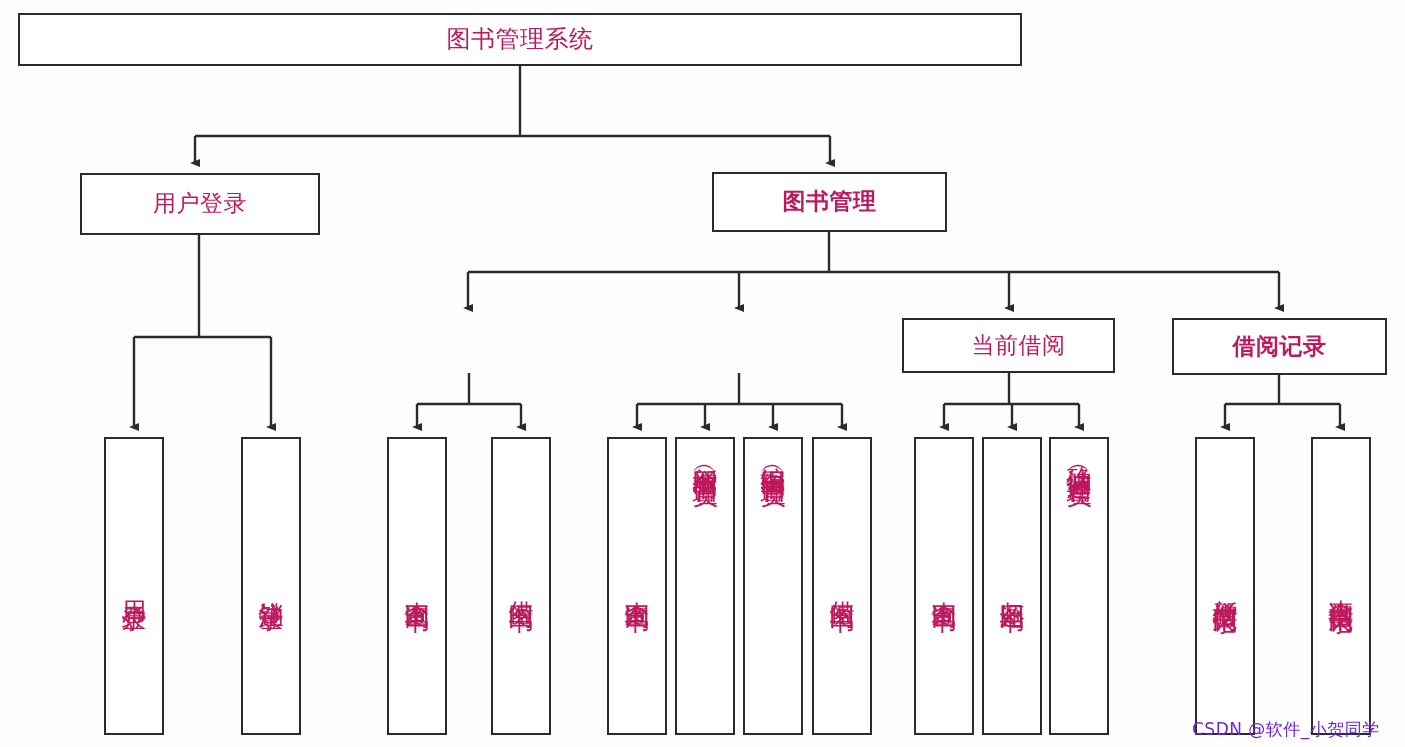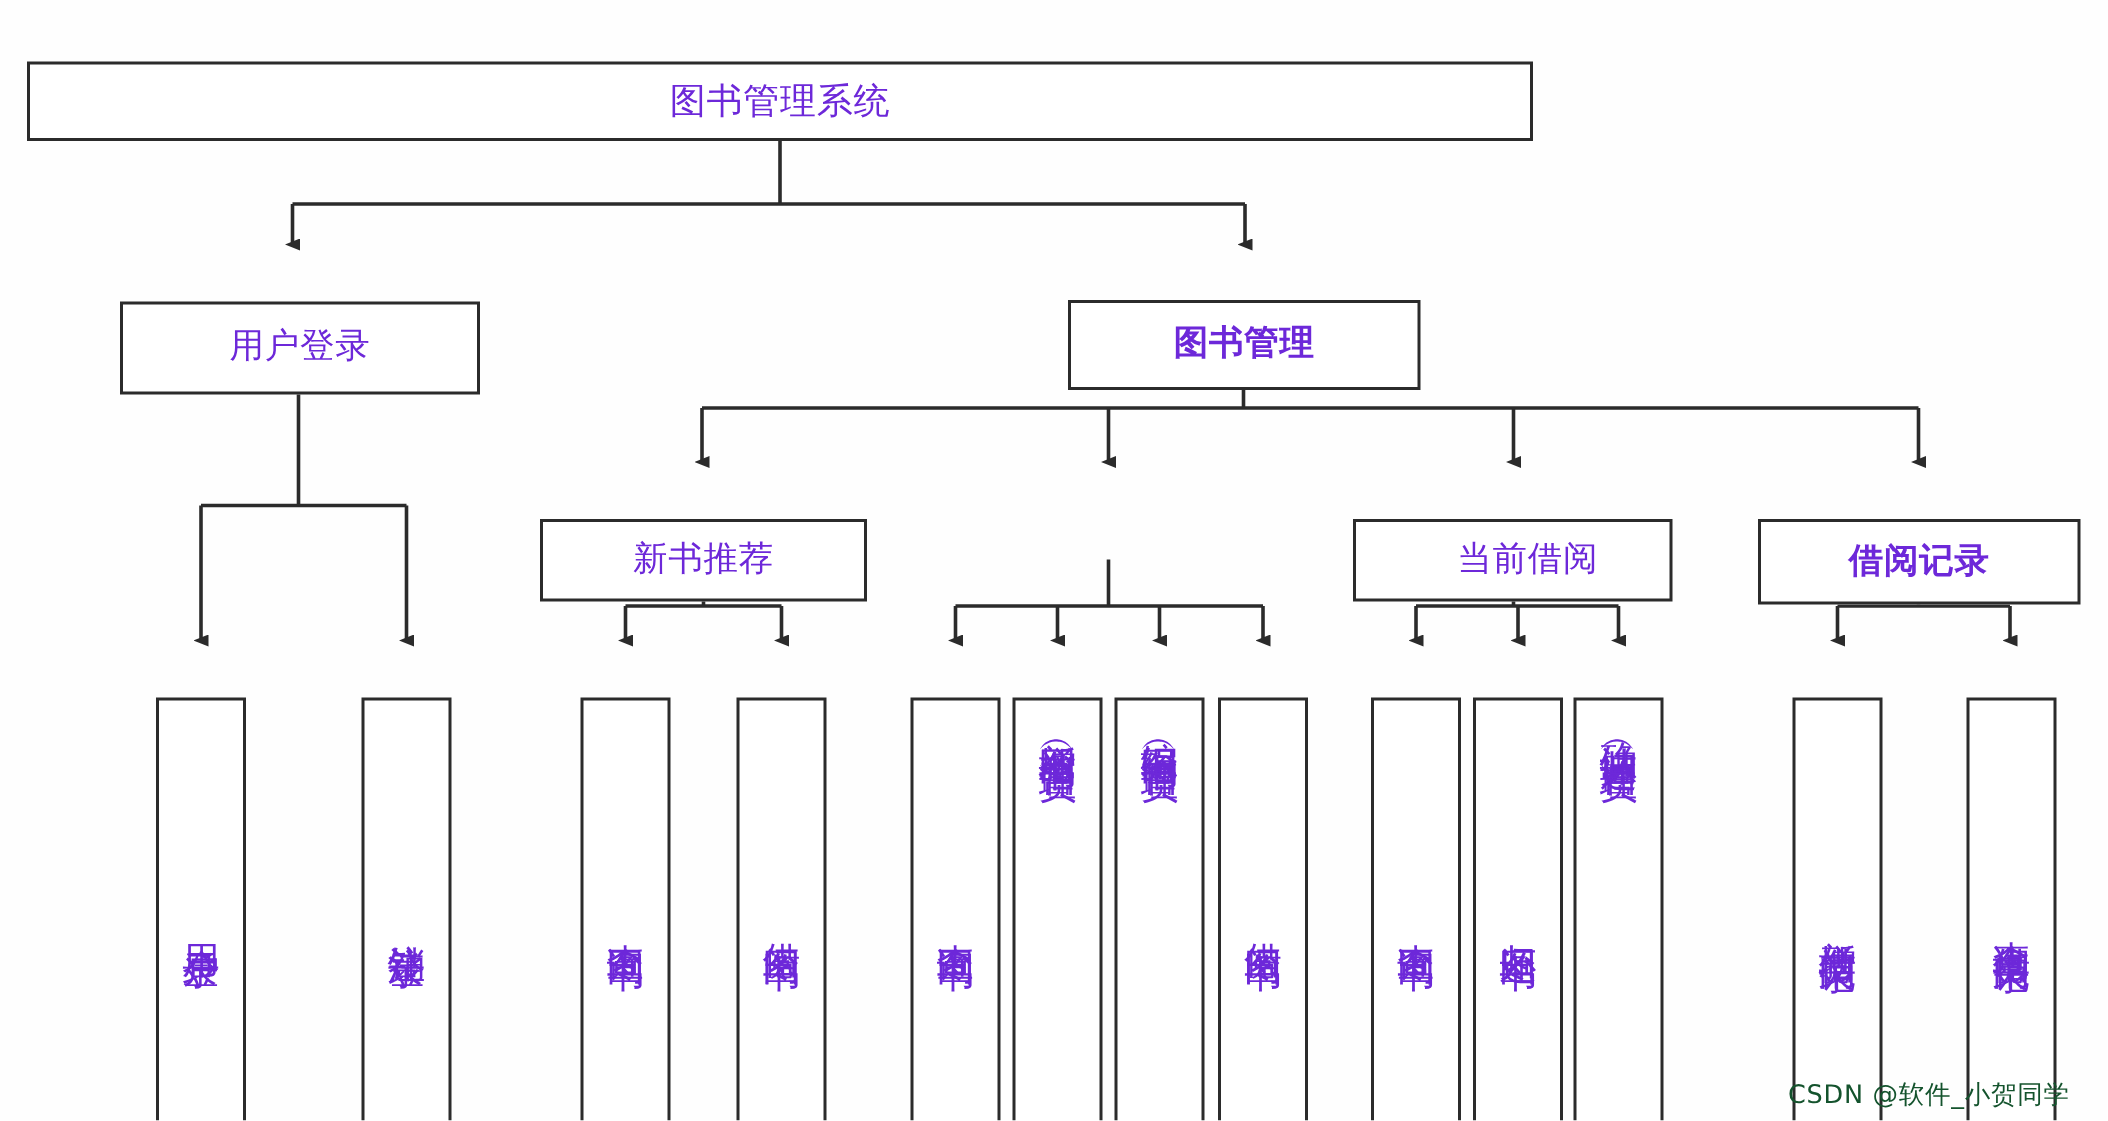--- a/index.html
+++ b/index.html
@@ -25,22 +25,21 @@
     pointer-events: none;
   }
   .node {
     position: absolute;
     box-sizing: border-box;
     background: #ffffff;
     border: 2px solid #2b2b2b;
     display: flex;
     align-items: center;
     justify-content: center;
-    color: #6d28d9;
-    margin-top: 28px;
+    color: #be185d;
   }
   .node .label {
     text-align: center;
     line-height: 1.18;
     letter-spacing: 0.5px;
     white-space: pre-wrap;
   }
   .node.horizontal .label {
     font-size: 23px;
   }
@@ -58,21 +57,21 @@
     letter-spacing: 2.5px;
     line-height: 1;
     margin: 0 auto;
   }
   .node.vertical.centered {
     align-items: center;
     padding-top: 0;
   }
   .watermark {
     position: absolute;
-    color: #14532d;
+    color: #6d28d9;
     font-size: 17px;
     letter-spacing: 0.5px;
     white-space: nowrap;
     user-select: none;
   }
 </style>
 </head>
 <body>
 
 <div id="canvas">
@@ -132,23 +131,20 @@
   </div>
 
   <div class="node horizontal" style="left:80px; top:173px; width:240px; height:62px;">
     <span class="label">用户登录</span>
   </div>
 
   <div class="node horizontal" style="left:712px; top:172px; width:235px; height:60px;font-weight:bold;">
     <span class="label">图书管理</span>
   </div>
 
-  <div class="node horizontal" style="left:360px; top:318px; width:218px; height:55px;">
-    <span class="label">新书推荐</span>
-  </div>
 
 
   <div class="node horizontal" style="left:902px; top:318px; width:213px; height:55px;padding-left:20px;">
     <span class="label">当前借阅</span>
   </div>
 
   <div class="node horizontal" style="left:1172px; top:318px; width:215px; height:57px;font-weight:bold;">
     <span class="label">借阅记录</span>
   </div>
 

